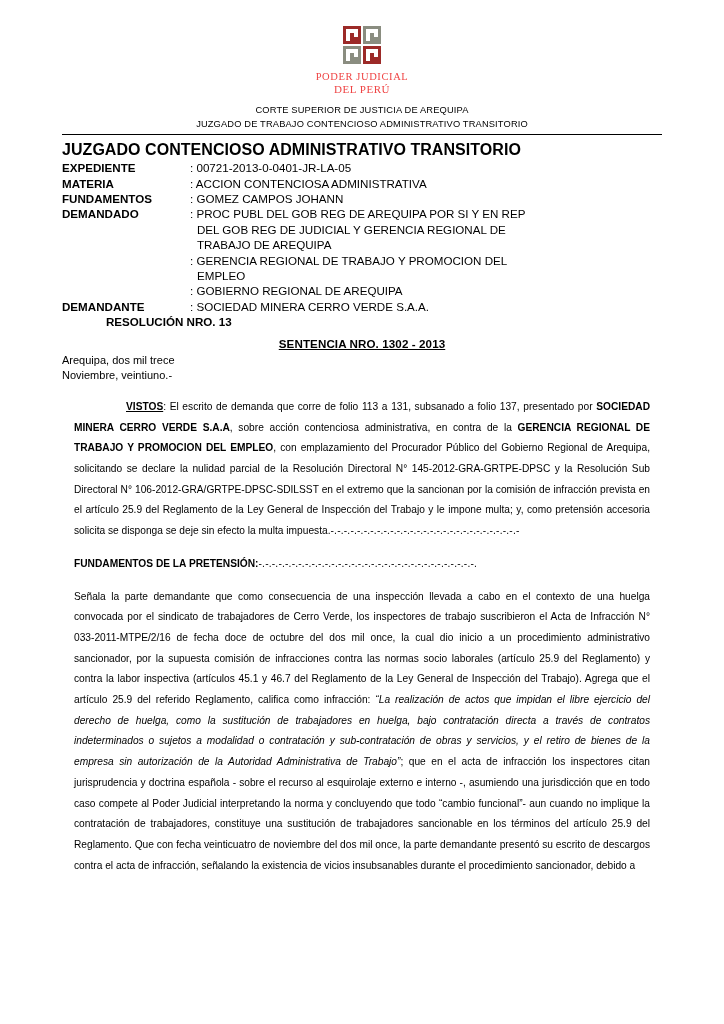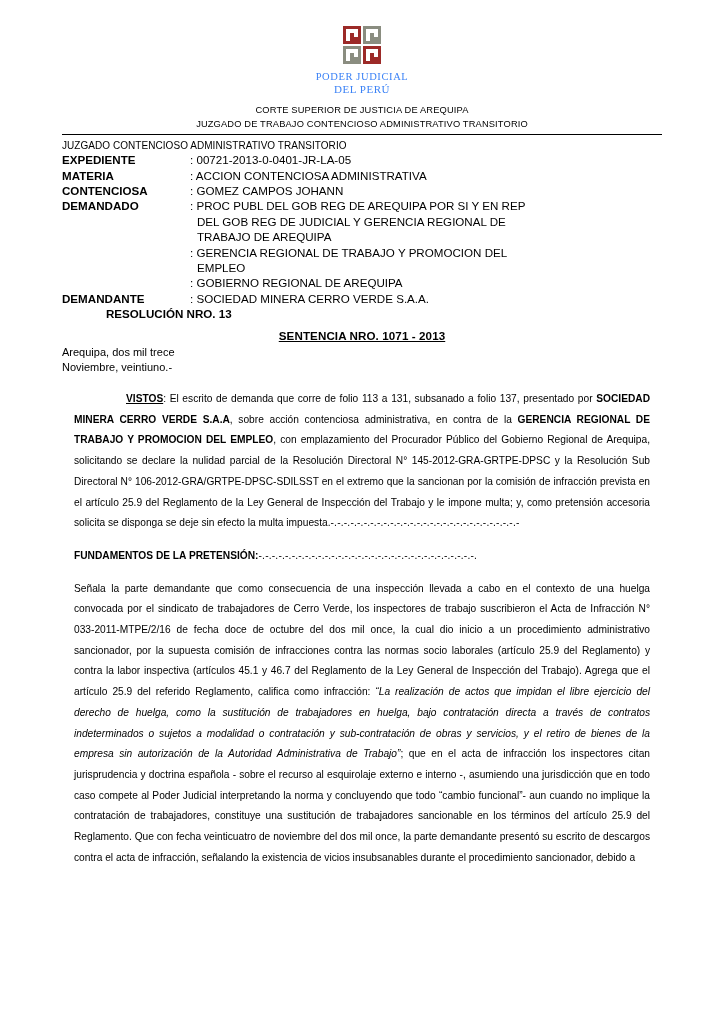--- a/index.html
+++ b/index.html
@@ -42,21 +42,21 @@
   }
   .logo-cell {
     width: 18px;
     height: 18px;
     position: relative;
   }
   .logo-cell svg { display: block; }
   .wordmark {
     margin-top: 7px;
     font-family: "Liberation Serif", serif;
-    color: #3b82f6;
+    color: #ef4444;
     letter-spacing: 0.6px;
     line-height: 1.12;
   }
   .wordmark .w1 {
     font-size: 10.5px;
     display: block;
   }
   .wordmark .w2 {
     font-size: 11px;
     display: block;
@@ -83,22 +83,22 @@
 
   
   .content {
     margin: 0 auto;
     width: 600px;
     padding-top: 4px;
   }
 
   
   .meta-title {
-    font-size: 10px;
-    font-weight: normal;
+    font-size: 16px;
+    font-weight: bold;
     line-height: 1.32;
     letter-spacing: 0.05px;
   }
   table.meta {
     border-collapse: collapse;
     width: 100%;
     margin-top: 0px;
   }
   table.meta td {
     vertical-align: top;
@@ -244,21 +244,21 @@
         </tr>
 
         <tr>
           <td class="meta-label">MATERIA</td>
           <td class="meta-value">
             <span class="lead">: ACCION CONTENCIOSA ADMINISTRATIVA</span>
           </td>
         </tr>
 
         <tr>
-          <td class="meta-label">CONTENCIOSA</td>
+          <td class="meta-label">FUNDAMENTOS</td>
           <td class="meta-value">
             <span class="lead">: GOMEZ CAMPOS JOHANN</span>
           </td>
         </tr>
 
         <tr>
           <td class="meta-label">DEMANDADO</td>
           <td class="meta-value">
             <span class="lead">: PROC PUBL DEL GOB REG DE AREQUIPA POR SI Y EN REP</span>
             <span class="cont">DEL GOB REG DE JUDICIAL Y GERENCIA REGIONAL DE</span>
@@ -274,21 +274,21 @@
           <td class="meta-value">
             <span class="lead">: SOCIEDAD MINERA CERRO VERDE S.A.A.</span>
           </td>
         </tr>
 
       </tbody>
     </table>
 
     <div class="resolucion">RESOLUCIÓN NRO. 13</div>
 
-    <div class="sentencia">SENTENCIA NRO. 1071 - 2013</div>
+    <div class="sentencia">SENTENCIA NRO. 1302 - 2013</div>
 
     <div class="datelines">
       <div>Arequipa, dos mil trece</div>
       <div>Noviembre, veintiuno.-</div>
     </div>
 
     <p class="para first">
       <span class="vistos">VISTOS</span><span>:  El escrito de demanda que corre de folio 113 a 131, subsanado a folio 137, presentado por </span><b>SOCIEDAD MINERA CERRO VERDE S.A.A</b><span>, sobre acción contenciosa administrativa, en contra de la </span><b>GERENCIA REGIONAL DE TRABAJO Y PROMOCION DEL EMPLEO</b><span>, con emplazamiento del Procurador Público del Gobierno Regional de Arequipa, solicitando se declare la nulidad parcial de la Resolución Directoral N° 145-2012-GRA-GRTPE-DPSC y la Resolución Sub Directoral N° 106-2012-GRA/GRTPE-DPSC-SDILSST en el extremo que la sancionan por la comisión de infracción prevista en el artículo 25.9 del Reglamento de la Ley General de Inspección del Trabajo y le impone multa; y, como pretensión accesoria solicita se disponga se deje sin efecto la multa impuesta.</span><span class="dashfill">-.-.-.-.-.-.-.-.-.-.-.-.-.-.-.-.-.-.-.-.-.-.-.-.-.-.-.-.-</span>
     </p>
 

